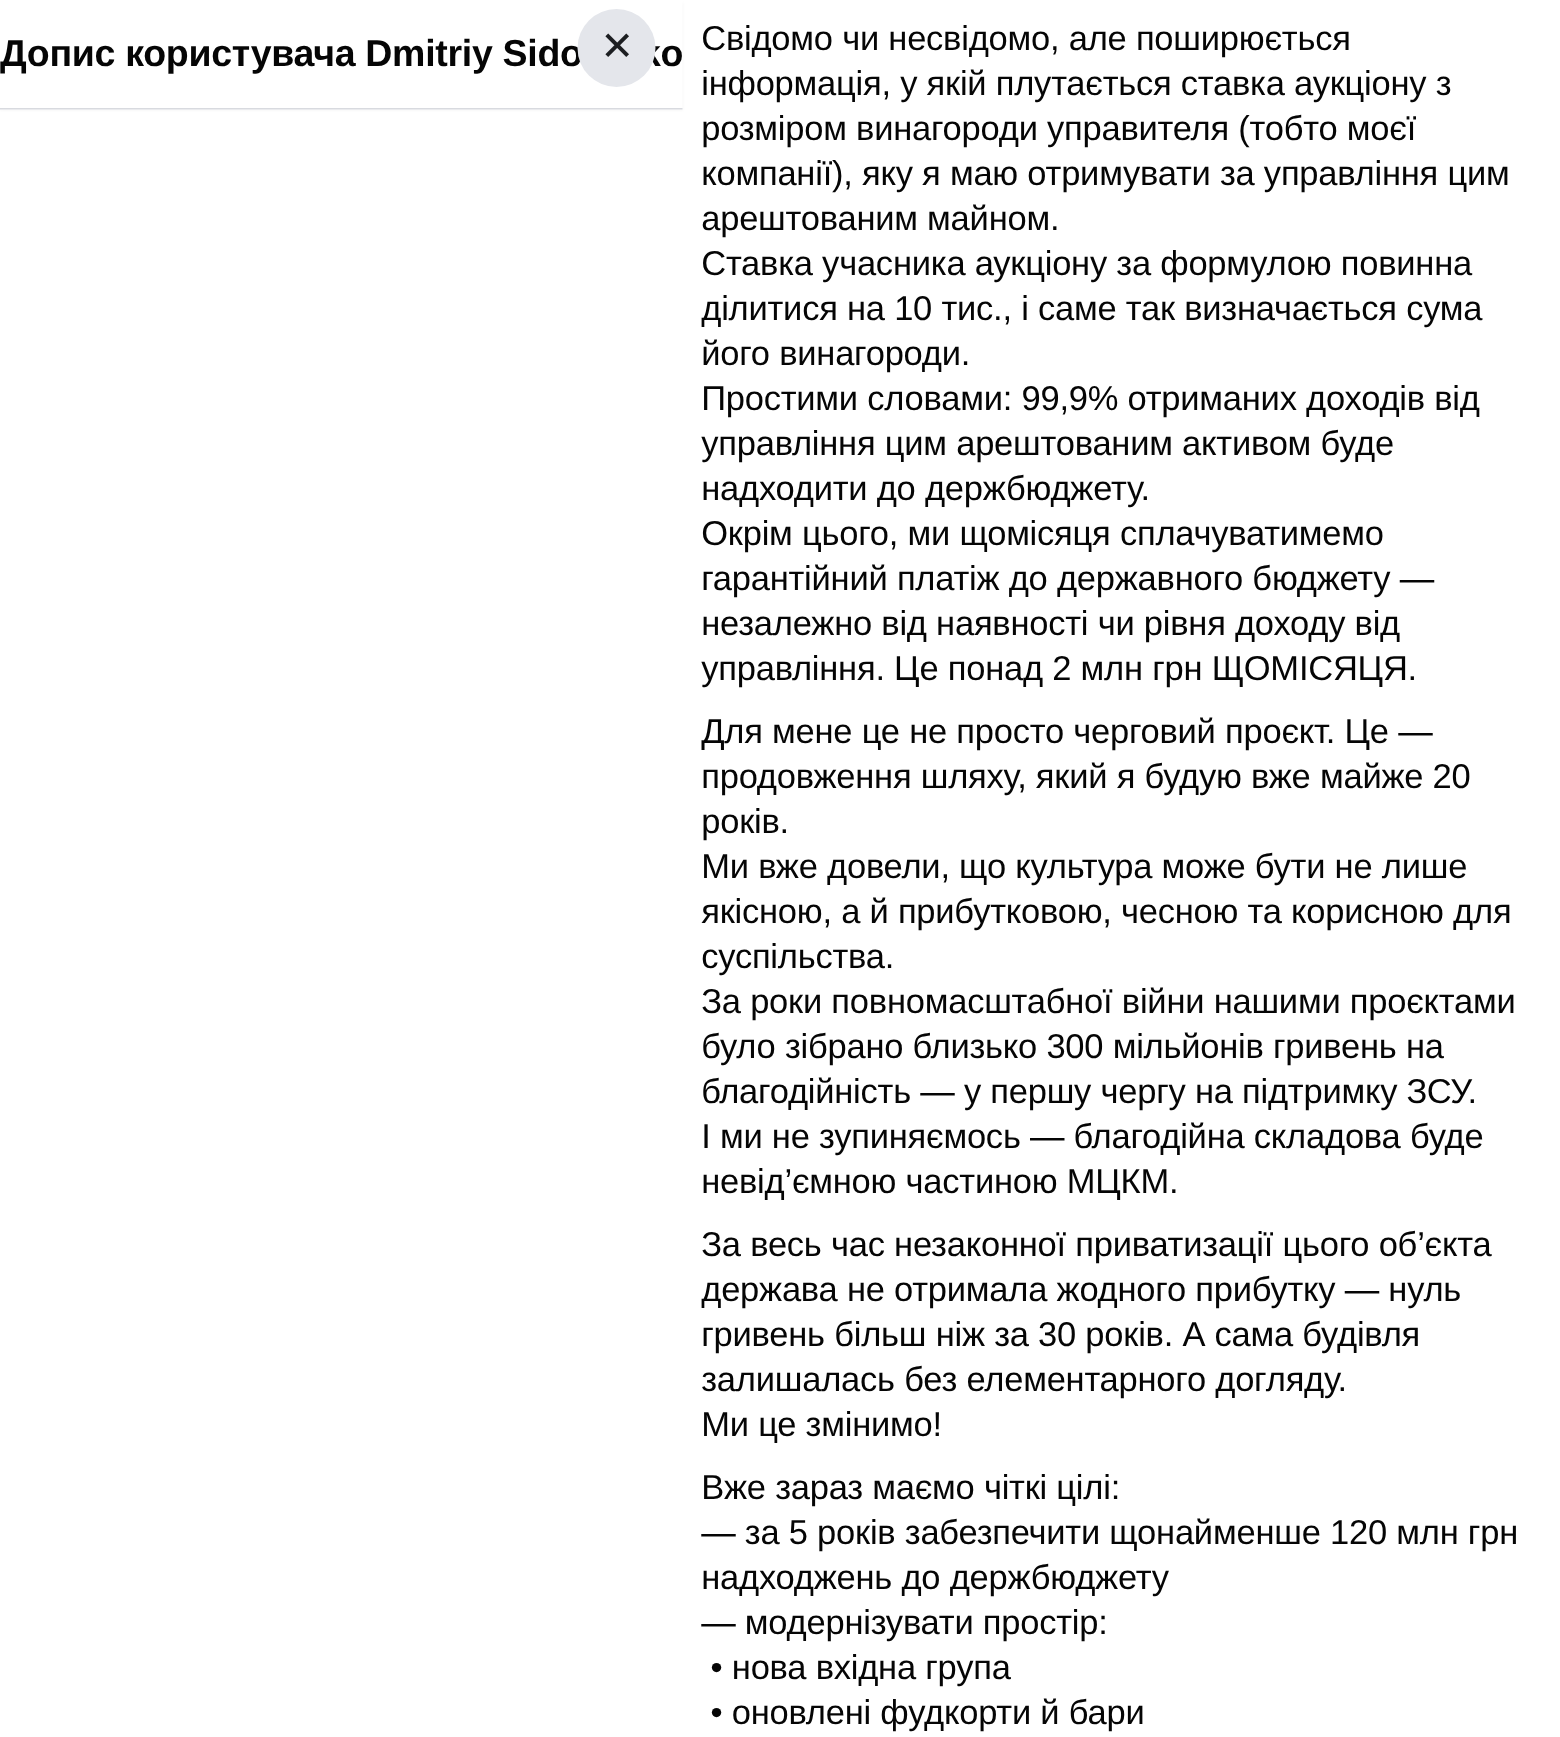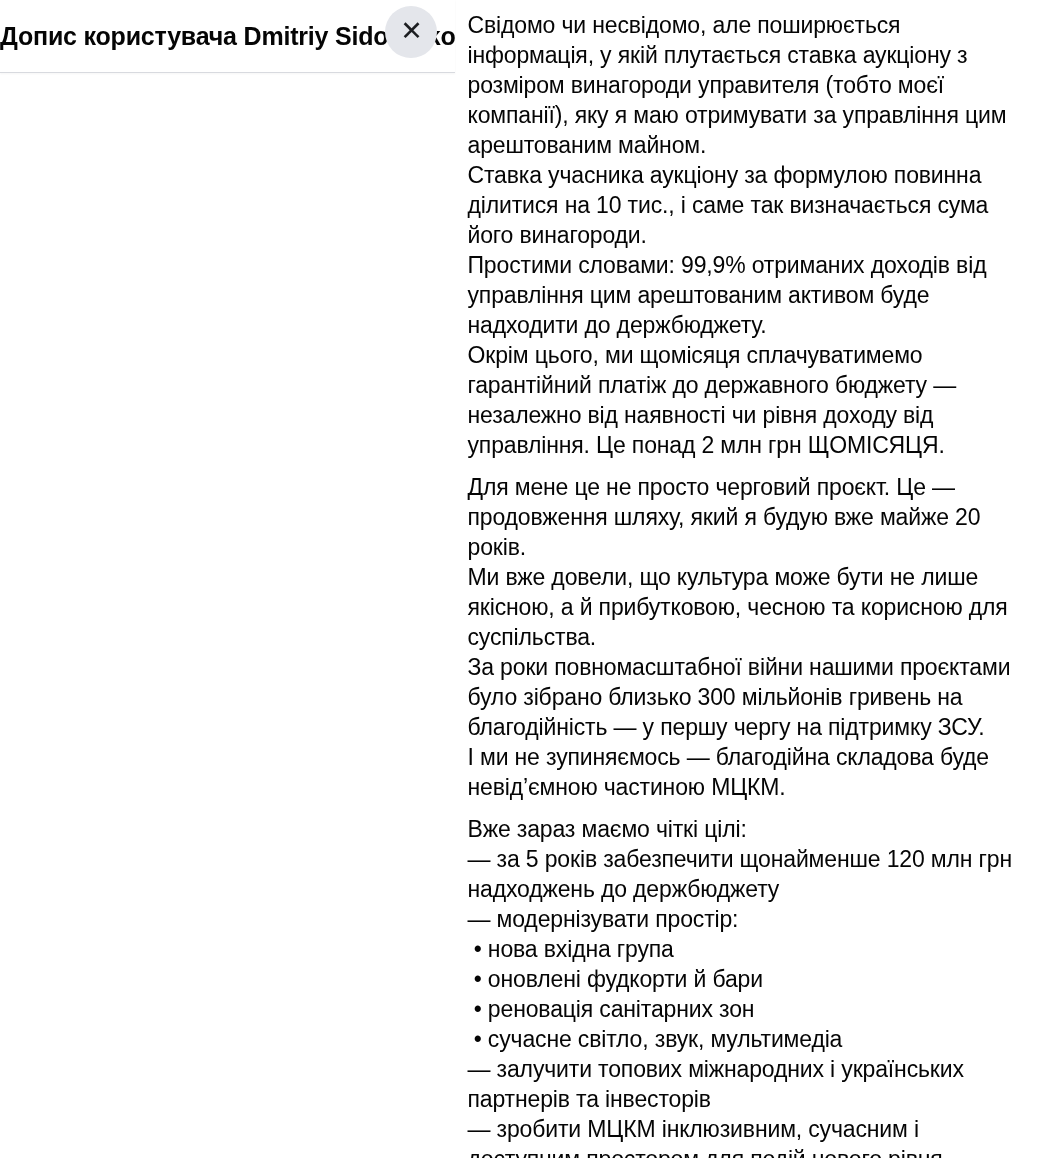--- a/index.html
+++ b/index.html
@@ -89,19 +89,20 @@
     <button class="close-button">
       <span class="glyph">✕</span>
     </button>
   </div>
 
   <div class="post-scroll">
     <div class="post-body">
 
     <p class="para">Свідомо чи несвідомо, але поширюється інформація, у якій плутається ставка аукціону з розміром винагороди управителя (тобто моєї компанії), яку я маю отримувати за управління цим арештованим майном.<br>Ставка учасника аукціону за формулою повинна ділитися на 10 тис., і саме так визначається сума його винагороди.<br>Простими словами: 99,9% отриманих доходів від управління цим арештованим активом буде надходити до держбюджету.<br>Окрім цього, ми щомісяця сплачуватимемо гарантійний платіж до державного бюджету — незалежно від наявності чи рівня доходу від управління. Це понад 2 млн грн ЩОМІСЯЦЯ.</p>
         <p class="para">Для мене це не просто черговий проєкт. Це — продовження шляху, який я будую вже майже 20 років.<br>Ми вже довели, що культура може бути не лише якісною, а й прибутковою, чесною та корисною для суспільства.<br>За роки повномасштабної війни нашими проєктами було зібрано близько 300 мільйонів гривень на благодійність — у першу чергу на підтримку ЗСУ.<br>І ми не зупиняємось — благодійна складова буде невід’ємною частиною МЦКМ.</p>
+        <p class="para">За весь час незаконної приватизації цього об’єкта держава не отримала жодного прибутку — нуль гривень більш ніж за 30 років. А сама будівля залишалась без елементарного догляду.<br>Ми це змінимо!</p>
         <p class="para">Вже зараз маємо чіткі цілі:<br>— за 5 років забезпечити щонайменше 120 млн грн надходжень до держбюджету<br>— модернізувати простір:<br>&nbsp;• нова вхідна група<br>&nbsp;• оновлені фудкорти й бари<br>&nbsp;• реновація санітарних зон<br>&nbsp;• сучасне світло, звук, мультимедіа<br>— залучити топових міжнародних і українських партнерів та інвесторів<br>— зробити МЦКМ інклюзивним, сучасним і доступним простором для подій нового рівня<br>— вдихнути нове життя в цю будівлю: плануємо створити простір для креативних індустрій, відкрити репетиційну базу, студію звукозапису, простір для театру і сучасного мистецтва.<br>Мріємо сформувати потужну спільноту з найяскравіших представників культури й дати можливість талановитій молоді розвиватися.</p>
       </div>
   </div>
 
   <div class="comments-strip"></div>
 
 </div>
 
 </body></html>

